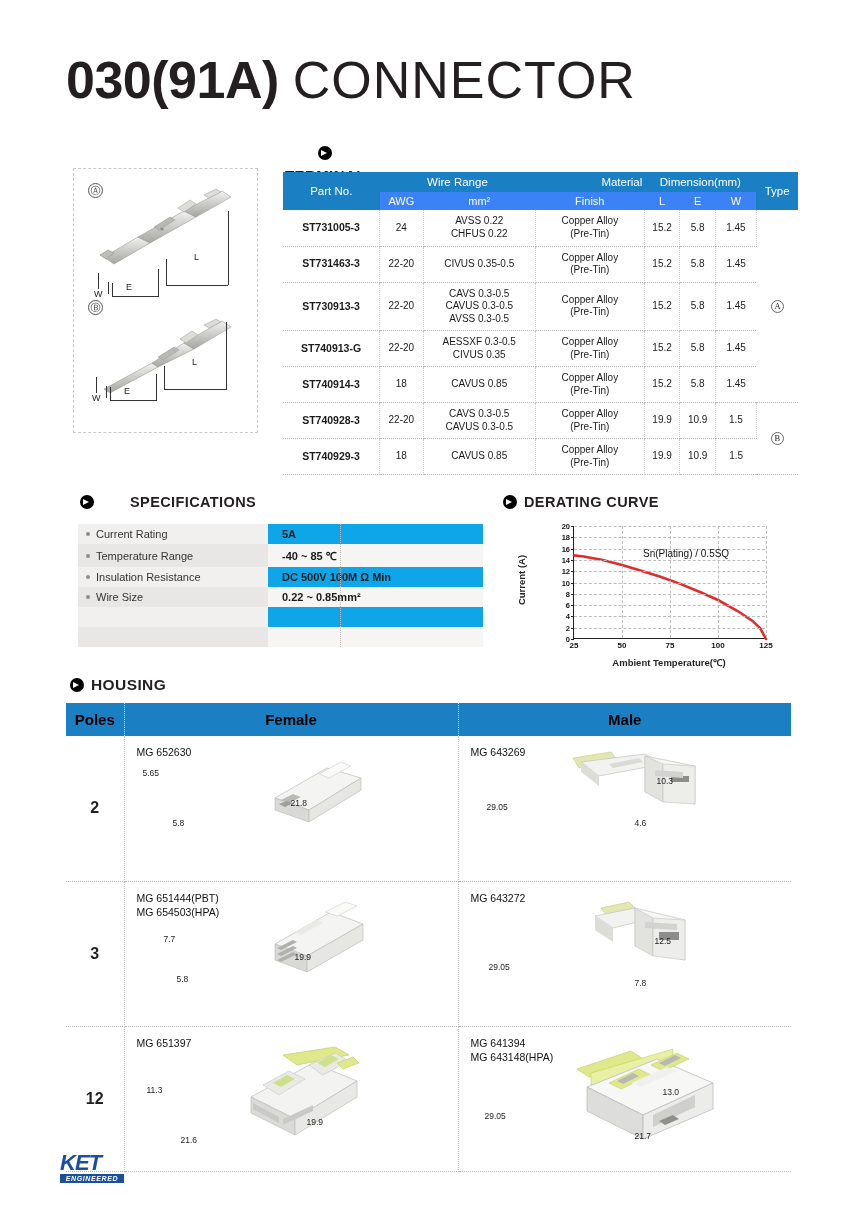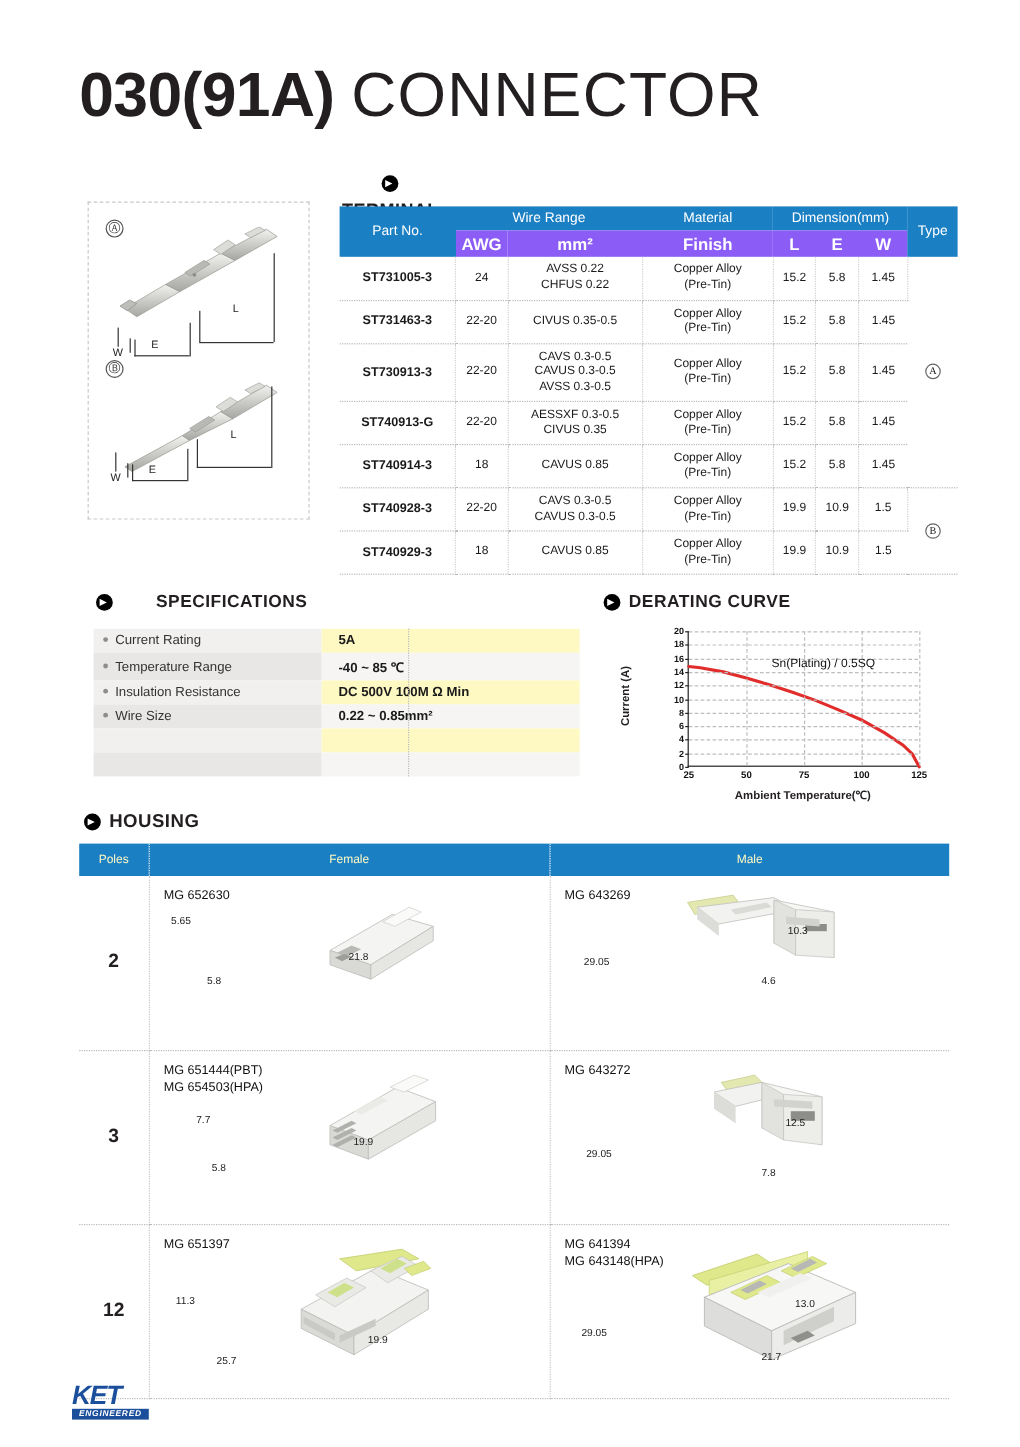--- a/index.html
+++ b/index.html
@@ -53,42 +53,42 @@
 
   
   .tbl-terminal{
     position:absolute; left:283px; top:172px; width:515px;
     border-collapse:collapse; font-size:10px;
   }
   .tbl-terminal th{
     background:#1b7fc4; color:#fff; font-weight:normal;
     font-size:11.5px; padding:4px 2px; border:none;
   }
-  .tbl-terminal th.sub{ background:#8b5cf6; font-size:14px; padding:3px 2px;font-weight:bold;}
+  .tbl-terminal th.sub{ background:#3b82f6; font-size:11px; padding:3px 2px;}
   .tbl-terminal td{
     border-bottom:1px dotted #b9b9b9;
     border-right:1px dotted #cfcfcf;
     text-align:center; padding:5px 3px; line-height:1.25;
     font-size:10px; color:#1a1a1a; height:36px;
   }
   .tbl-terminal td.partno{ font-weight:bold; font-size:10.5px; }
   .tbl-terminal tr td:last-child{ border-right:none; }
   .type-cell{ font-family:"Liberation Serif", serif; }
   .type-circ{
     display:inline-block; width:13px; height:13px; border-radius:50%;
     border:1px solid #666; font-size:8.5px; line-height:11px; text-align:center;
   }
 
   
   .spec-wrap{ position:absolute; left:78px; top:524px; width:405px; }
   .tbl-spec{ width:100%; border-collapse:collapse; font-size:11px; }
   .tbl-spec td{ padding:4px 8px; height:19px; vertical-align:middle; }
   .tbl-spec td.k{ width:190px; background:#f1f0ee; color:#333; }
   .tbl-spec tr:nth-child(even) td.k{ background:#e8e7e5; }
-  .tbl-spec td.v{ background:#fef9c3; padding-left:14px; font-weight:bold; color:#1a1a1a; font-size:11px;}
+  .tbl-spec td.v{ background:#0ea5e9; padding-left:14px; font-weight:bold; color:#1a1a1a; font-size:11px;}
   .tbl-spec tr:nth-child(even) td.v{ background:#f6f5f4; }
   .spec-dot{
     display:inline-block; width:4px; height:4px; border-radius:50%;
     background:#8d8d8d; margin-right:6px; vertical-align:2px;
   }
   .spec-divider{ position:absolute; left:262px; top:0; width:1px; height:100%; border-left:1px dotted #bbb; }
 
   
   .chart-area{ position:absolute; left:510px; top:520px; width:280px; height:160px; }
   .chart-plot{
@@ -106,21 +106,21 @@
   }
   .xlabel{ position:absolute; left:63px; width:192px; text-align:center; top:136px; font-size:9.5px; font-weight:bold;}
   .chart-note{ position:absolute; left:133px; top:28px; font-size:10px; color:#111; white-space:nowrap;}
 
   
   .tbl-housing{
     position:absolute; left:66px; top:703px; width:725px;
     border-collapse:collapse; font-size:11px;
   }
   .tbl-housing th{
-    background:#1b7fc4; color:#fef9c3; font-weight:normal; font-size:10px;
+    background:#1b7fc4; color:#000000; font-weight:bold; font-size:15px;
     padding:8px 0; border-right:1px dotted #cfe4f3;
   }
   .tbl-housing th:last-child{ border-right:none; }
   .tbl-housing td{
     border-bottom:1px dotted #b9b9b9;
     border-right:1px dotted #c5c5c5;
     vertical-align:top; position:relative; height:145px; padding:0;
   }
   .tbl-housing td:last-child{ border-right:none; }
   .poles-cell{ text-align:center; vertical-align:middle !important; font-size:16px; font-weight:bold; }
@@ -207,21 +207,21 @@
   <div class="dimline" style="left:22px; top:208px; width:1px; height:16px;"></div>
   <div class="dimline" style="left:32px; top:217px; width:1px; height:12px;"></div>
   <span class="dimlabel" style="left:18px; top:224px;">W</span>
 </div>
 
 <table class="tbl-terminal">
   <thead>
     <tr>
       <th rowspan="2" style="width:93px;">Part No.</th>
       <th colspan="2" style="width:150px;">Wire Range</th>
-      <th rowspan="1" style="width:105px;">Material</th>
+      <th rowspan="1" style="width:105px;text-align:right;">Material</th>
       <th colspan="3" style="width:108px;">Dimension(mm)</th>
       <th rowspan="2" style="width:40px;">Type</th>
     </tr>
     <tr>
       <th class="sub" style="width:42px;">AWG</th>
       <th class="sub" style="width:108px;">mm²</th>
       <th class="sub">Finish</th>
       <th class="sub" style="width:33px;">L</th>
       <th class="sub" style="width:33px;">E</th>
       <th class="sub" style="width:38px;">W</th>
@@ -486,21 +486,21 @@
       <polygon points="78,78 140,40 140,56 78,94" fill="#e8e8e5" stroke="#bcbcb9" stroke-width="0.7"></polygon>
       <polygon points="46,44 72,30 88,38 62,54" fill="#e9e9e6" stroke="#c6c6c3" stroke-width="0.6"></polygon>
       <polygon points="92,24 118,12 132,20 106,34" fill="#e9e9e6" stroke="#c6c6c3" stroke-width="0.6"></polygon>
       <polygon points="56,42 70,34 78,38 64,46" fill="#cfe08a"></polygon>
       <polygon points="100,22 114,14 122,18 108,26" fill="#cfe08a"></polygon>
       <polygon points="36,62 62,76 62,82 36,68" fill="#c9c9c6"></polygon>
       <polygon points="66,78 96,64 96,70 66,84" fill="#c9c9c6"></polygon>
       <polygon points="120,22 136,16 142,22 126,28" fill="#dfe98c" stroke="#c3ce70" stroke-width="0.6"></polygon>
     </svg></div>
           <div class="hdim" style="left: 22px; top: 58px;">11.3</div>
-          <div class="hdim" style="left: 56px; top: 108px;">25.7</div>
+          <div class="hdim" style="left: 56px; top: 108px;">21.6</div>
           <div class="hdim" style="left: 182px; top: 90px;">19.9</div>
         </td>
         <td>
           <div class="mg-label">MG 641394<br>MG 643148(HPA)</div>
           <div class="conn" style="left: 88px; top: 12px;">
     <svg width="195" height="115" viewBox="0 0 195 115">
       <polygon points="30,30 84,12 96,20 42,38" fill="#dfe98c" stroke="#c3ce70" stroke-width="0.7"></polygon>
       <polygon points="44,34 126,10 126,22 44,46" fill="#e9f0a4" stroke="#c3ce70" stroke-width="0.6"></polygon>
       <polygon points="40,48 110,20 166,44 96,76" fill="#f7f7f5" stroke="#bdbdba" stroke-width="0.8"></polygon>
       <polygon points="40,48 96,76 96,100 40,72" fill="#dddddb" stroke="#bdbdba" stroke-width="0.8"></polygon>

